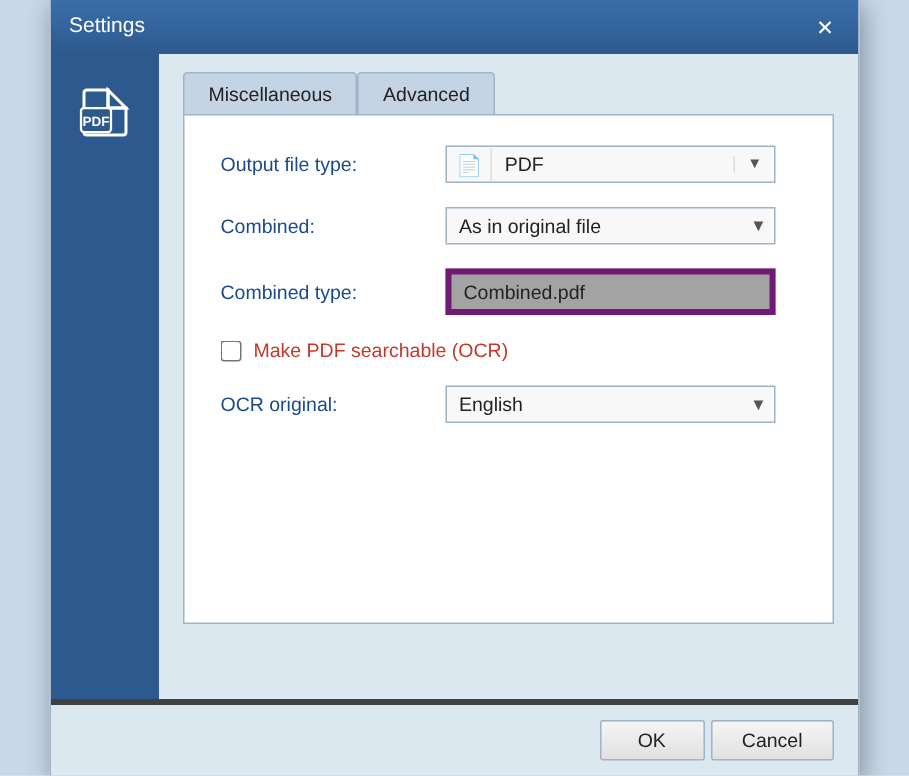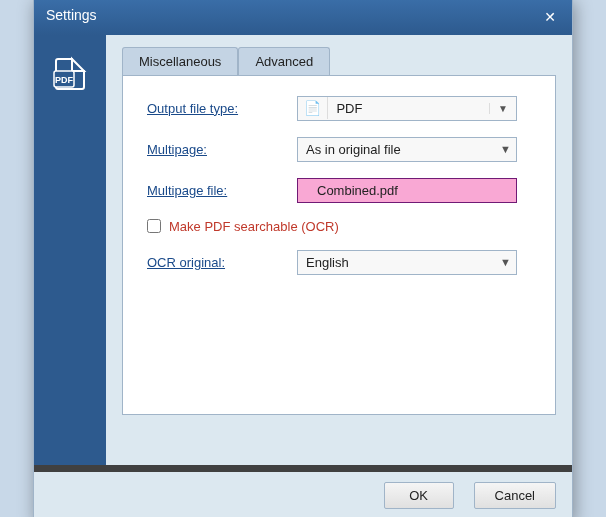--- a/index.html
+++ b/index.html
@@ -95,21 +95,20 @@
     .form-row {
       display: flex;
       align-items: center;
       margin-bottom: 16px;
     }
     .form-label {
       width: 150px;
       color: #1a4a8a;
       font-size: 13px;
       text-align: left;
-      text-decoration: underline;
     }
     .form-control-area {
       flex: 1;
     }
     .select-wrapper {
       position: relative;
       display: inline-block;
       width: 220px;
     }
     .form-select {
@@ -126,23 +125,23 @@
       position: absolute;
       right: 6px;
       top: 50%;
       transform: translateY(-50%);
       font-size: 11px;
       color: #555;
       pointer-events: none;
     }
     .text-input {
       width: 220px;
-      padding: 4px 19px;
-      border: 1px solid #701a75;
-      background: #f9a8d4;
+      padding: 4px 8px;
+      border: 4px solid #701a75;
+      background: #a3a3a3;
       font-size: 13px;
       color: #222;
     }
     .checkbox-row {
       display: flex;
       align-items: center;
       margin-bottom: 16px;
       margin-left: 0;
     }
     .checkbox-row input[type="checkbox"] {
@@ -155,22 +154,22 @@
       color: #222;
     }
     .checkbox-label span {
       color: #c0392b;
     }
     .dialog-footer {
       background: #dce8f0;
       padding: 10px 16px;
       display: flex;
       justify-content: flex-end;
-      gap: 20px;
-      border-top: 7px solid #404040;
+      gap: 4px;
+      border-top: 4px solid #404040;
     }
     .btn {
       padding: 5px 20px;
       border: 1px solid #a0b4c8;
       background: linear-gradient(to bottom, #f5f5f5, #e0e0e0);
       font-size: 13px;
       cursor: pointer;
       color: #222;
       min-width: 70px;
       border-radius: 2px;
@@ -243,35 +242,35 @@
               <div class="select-icon-area">
                 <span style="color:#c0392b; font-size:14px;">📄</span>
               </div>
               <div class="select-text-area">PDF</div>
               <div class="select-dropdown-btn">▼</div>
             </div>
           </div>
         </div>
 
         <div class="form-row">
-          <div class="form-label">Multipage:</div>
+          <div class="form-label">Combined:</div>
           <div class="form-control-area">
             <div class="select-wrapper">
               <select class="form-select">
                 <option>As in original file</option>
                 <option>Single page</option>
                 <option>Multiple pages</option>
               </select>
               <span class="select-arrow">▼</span>
             </div>
           </div>
         </div>
 
         <div class="form-row">
-          <div class="form-label">Multipage file:</div>
+          <div class="form-label">Combined type:</div>
           <div class="form-control-area">
             <input type="text" class="text-input" value="Combined.pdf" style="">
           </div>
         </div>
 
         <div class="checkbox-row" style="margin-left: 0; padding-left: 0;">
           <input type="checkbox" id="ocr-checkbox" style="">
           <label class="checkbox-label" for="ocr-checkbox">
             <span>Make PDF searchable </span><span style="color:#c0392b;">(OCR)</span>
           </label>

